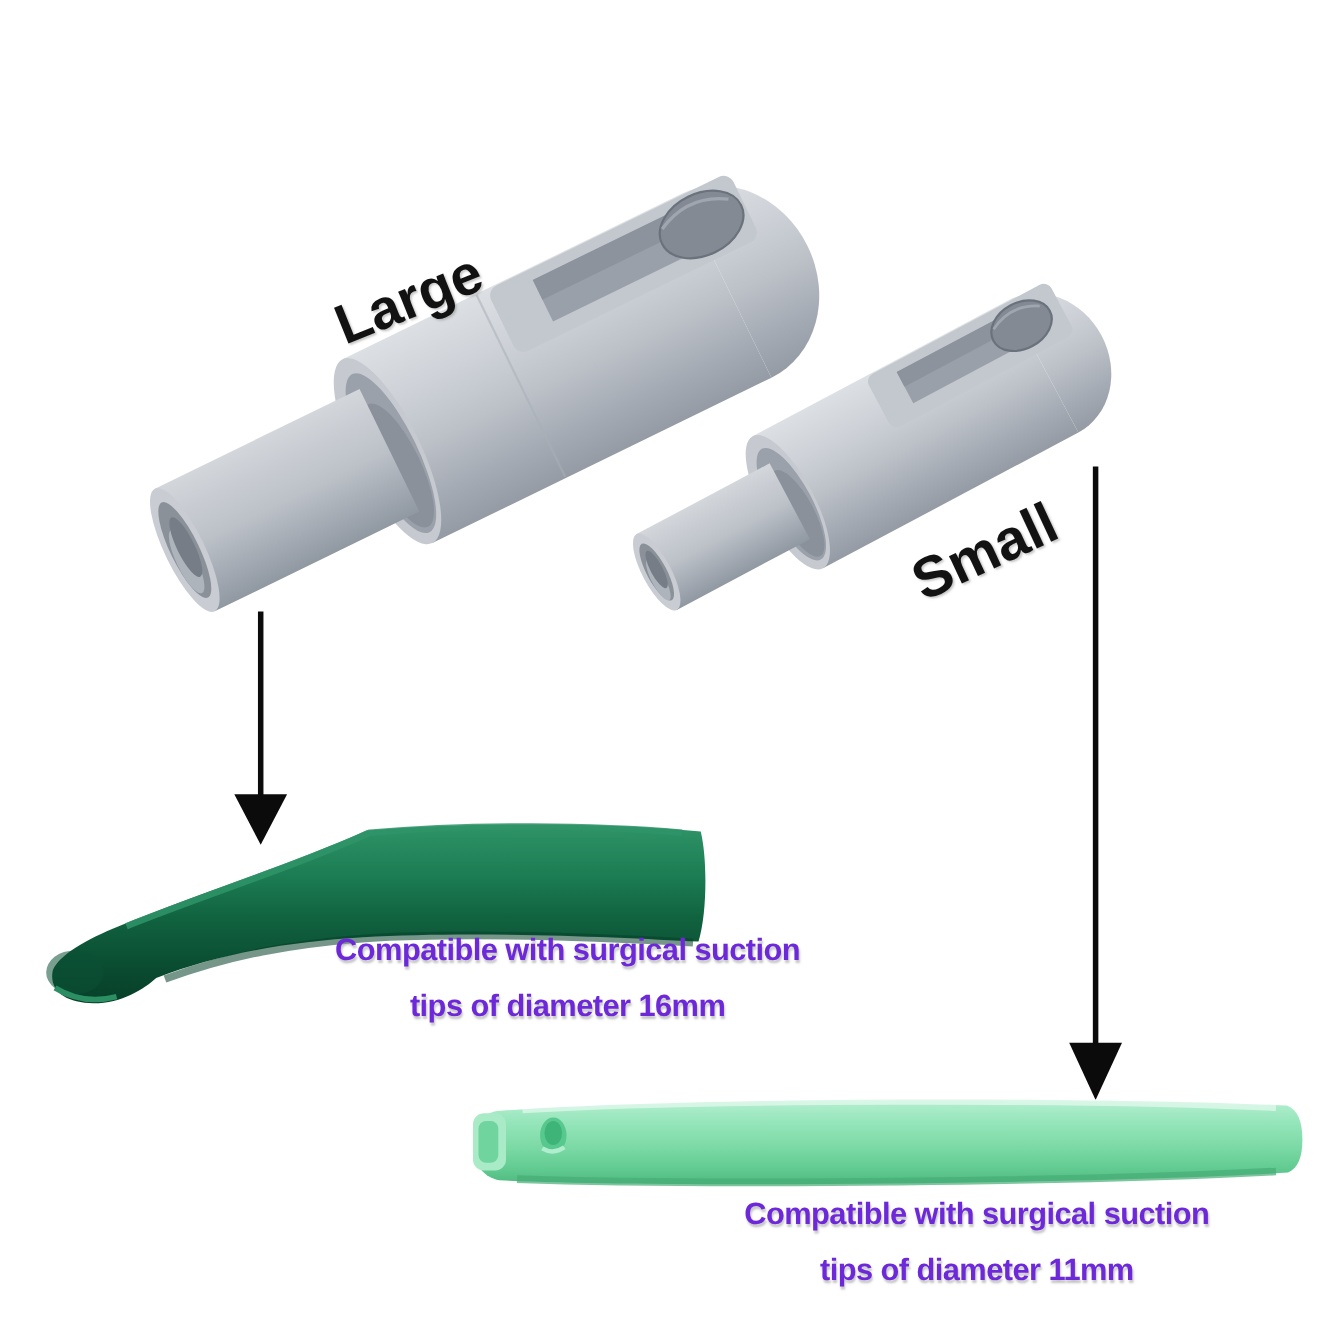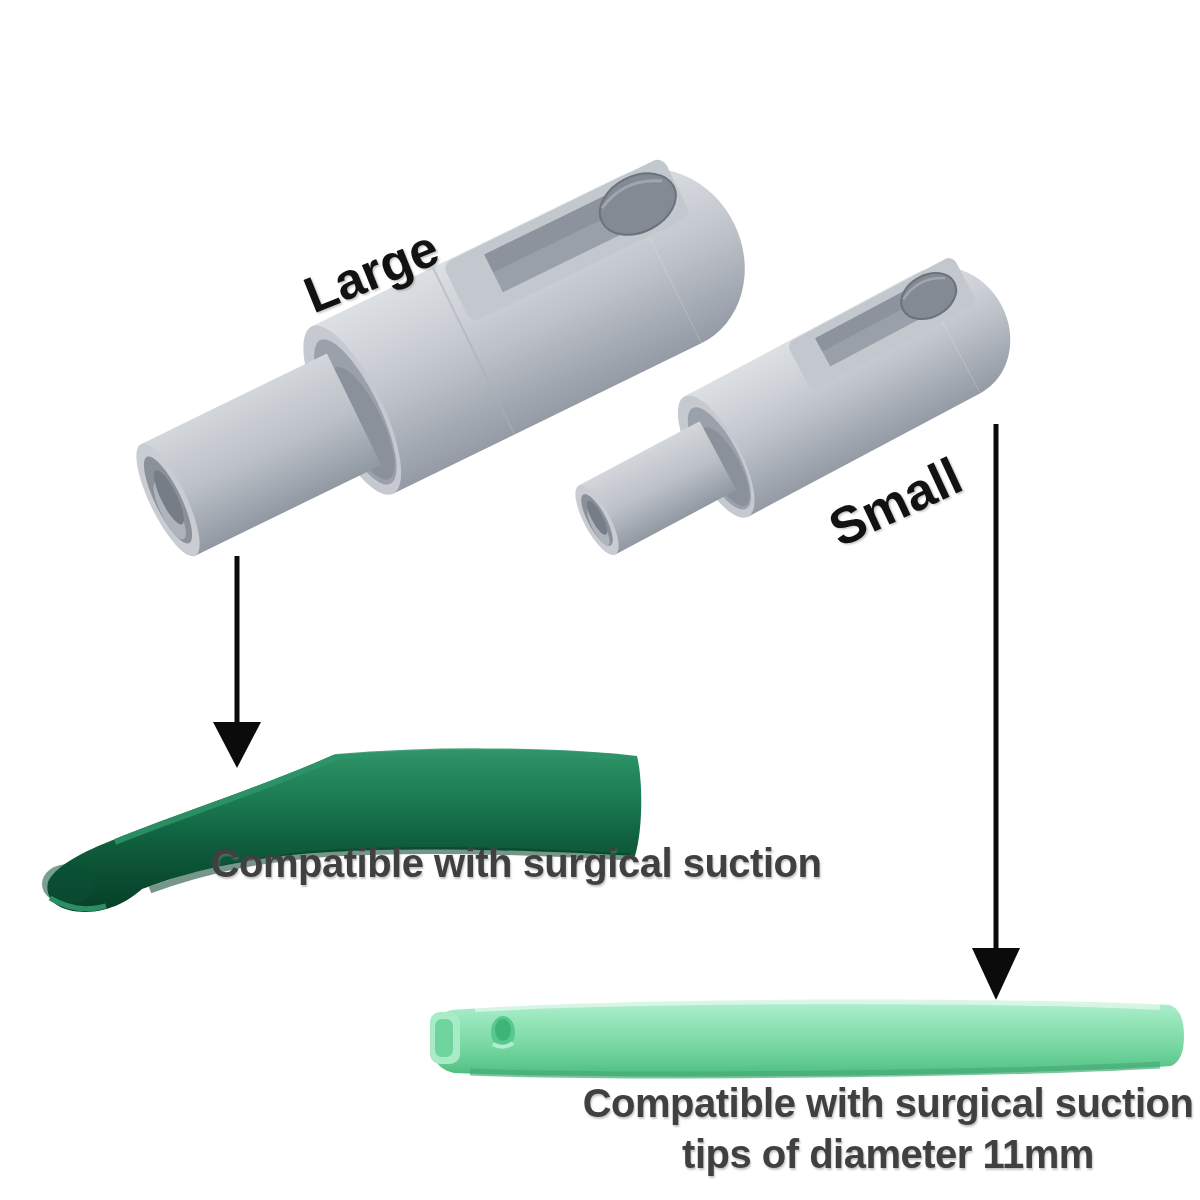--- a/index.html
+++ b/index.html
@@ -4,22 +4,22 @@
 <style>
   html,body{margin:0;padding:0;}
   body{width:1200px;height:1200px;background:#ffffff;overflow:hidden;
        font-family:"Liberation Sans", sans-serif;}
   .stage{position:relative;width:1200px;height:1200px;background:#ffffff;}
   .stage svg{position:absolute;left:0;top:0;}
   .rot-label{position:absolute;font-weight:bold;color:#121212;white-space:nowrap;
              text-shadow:1px 2px 2px rgba(130,130,130,.45);}
   .label-large{left:302px;top:242px;font-size:51px;transform:rotate(-22deg);transform-origin:center;}
   .label-small{left:826px;top:472px;font-size:52px;transform:rotate(-25deg);transform-origin:center;}
-  .caption{position:absolute;width:720px;text-align:center;color:#404040;font-weight:700;
-           font-size:40px;line-height:51px;letter-spacing:-0.5px;
+  .caption{position:absolute;width:720px;text-align:center;color:#6d28d9;font-weight:700;
+           font-size:28px;line-height:51px;letter-spacing:-0.5px;
            text-shadow:1px 2px 2px rgba(140,140,140,.5);}
   .caption-16{left:156px;top:838px;}
   .caption-11{left:528px;top:1078px;}
 </style>
 </head>
 <body>
 
 <div class="stage">
 
   <svg width="1200" height="1200" viewBox="0 0 1200 1200">
@@ -135,20 +135,21 @@
       <ellipse cx="503" cy="1030" rx="8" ry="11" fill="#3fb478"></ellipse>
       <path d="M493,1044 Q503,1050 513,1043" stroke="#b0eecd" stroke-width="4" fill="none"></path>
     </g>
   </svg>
 
   <div class="rot-label label-large">Large</div>
   <div class="rot-label label-small">Small</div>
 
   <div class="caption caption-16">
     <div>Compatible with surgical suction</div>
+    <div>tips of diameter 16mm</div>
   </div>
 
   <div class="caption caption-11">
     <div>Compatible with surgical suction</div>
     <div>tips of diameter 11mm</div>
   </div>
 
 </div>
 
 </body></html>

